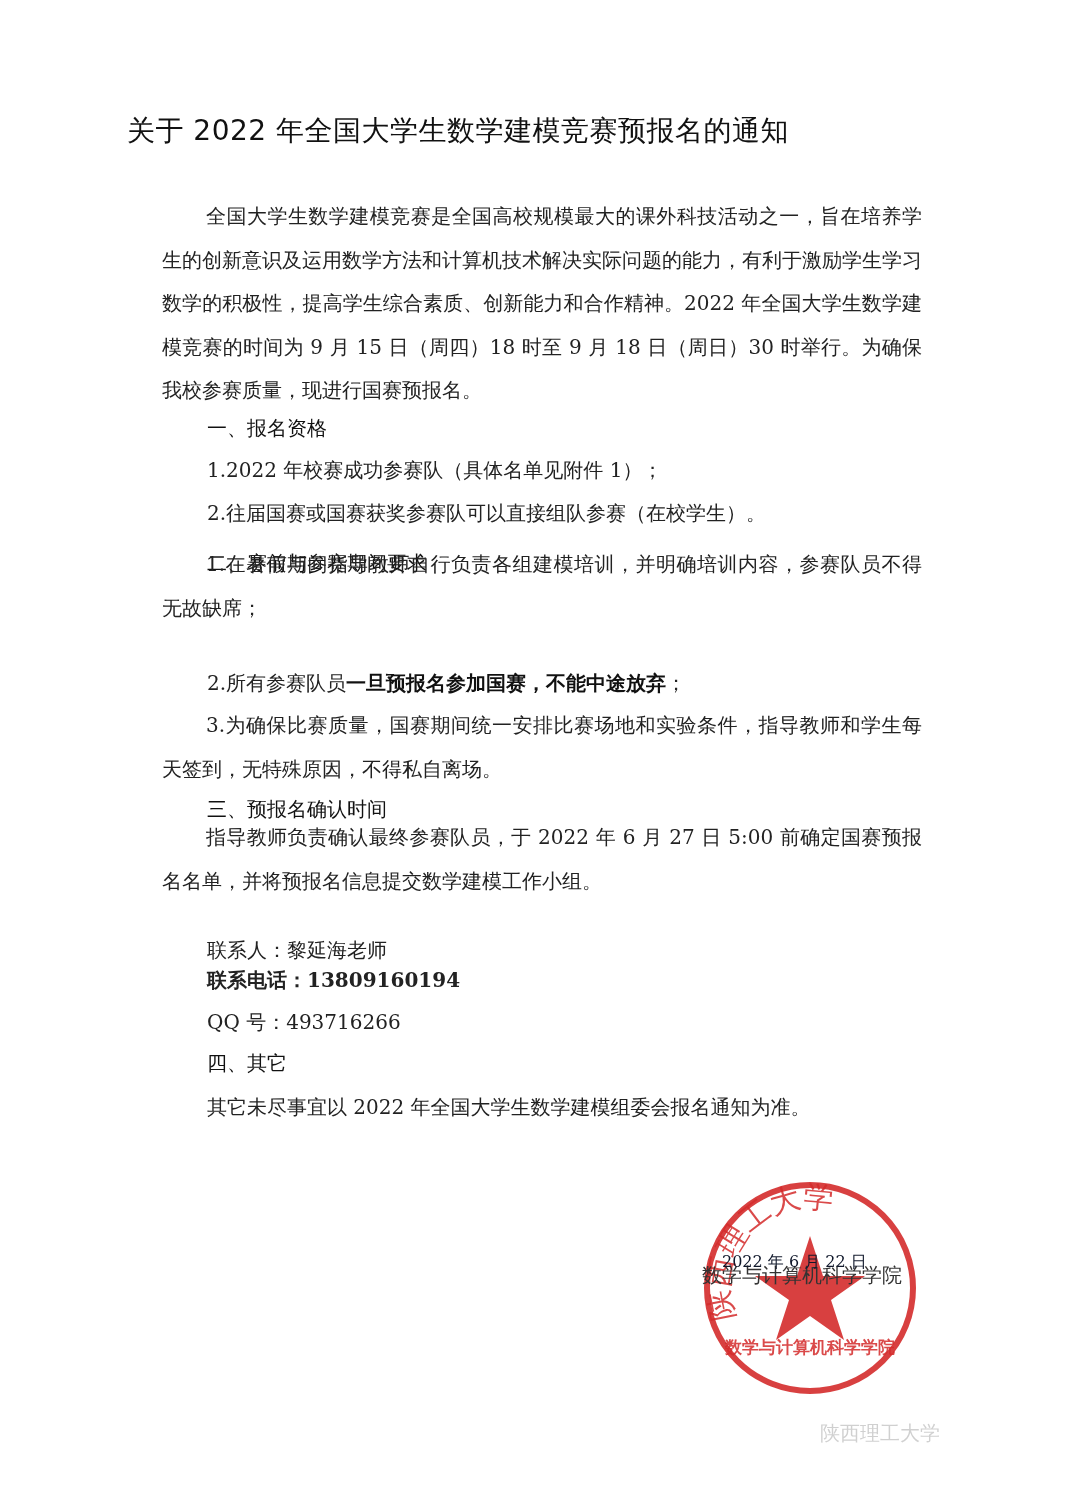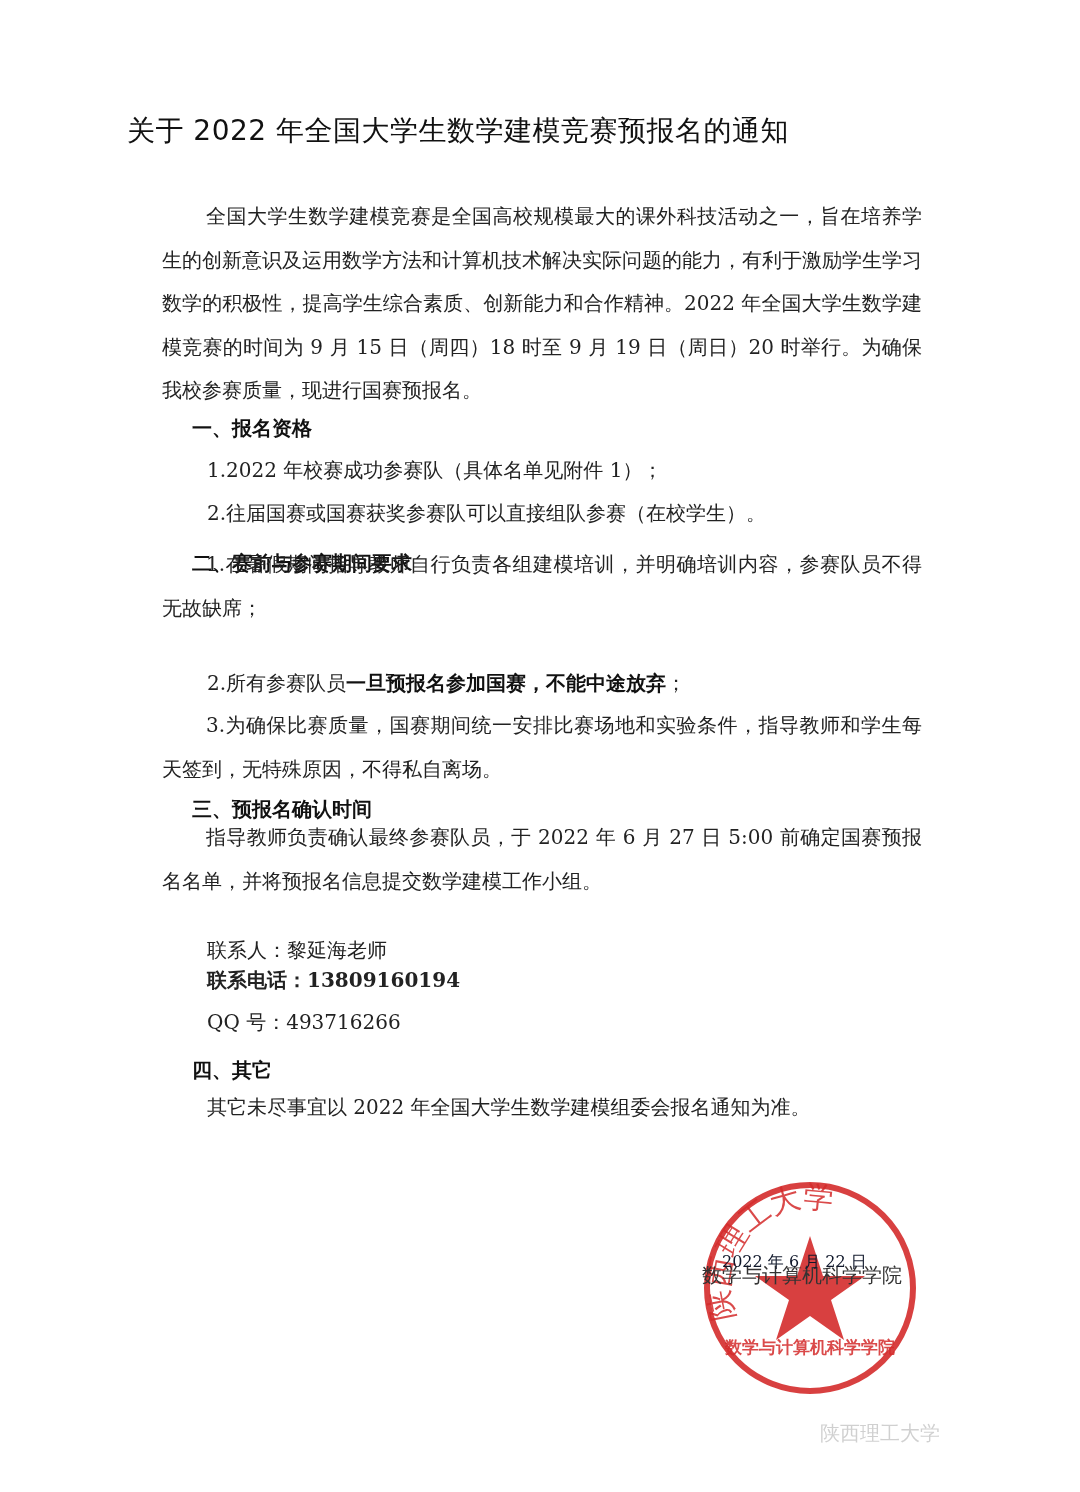--- a/index.html
+++ b/index.html
@@ -17,21 +17,21 @@
       position: absolute; left: 162px; width: 760px;
       font-size: 20px; line-height: 43.5px; color: #222;
       text-align: justify;
     }
     .indent { text-indent: 44px; }
     .line {
       position: absolute; left: 207px; font-size: 20px; line-height: 30px; color: #222;
       white-space: nowrap;
     }
     .heading {
-      position: absolute; left: 192px; font-size: 20px; font-weight: bold;
+      position: absolute; left: 207px; font-size: 20px; font-weight: normal;
       font-family: "DejaVu Sans", "Liberation Sans", sans-serif; color: #111;
     }
     .bold { font-weight: bold; font-family: "DejaVu Sans", "Liberation Sans", sans-serif; color: #111; text-align: center; }
     .seal {
       position: absolute; left: 700px; top: 1178px; width: 220px; height: 220px;
     }
     .sign {
       position: absolute; left: 702px; top: 1262px; font-size: 20px; color: #333; white-space: nowrap;
     }
     .date {
@@ -47,40 +47,40 @@
       position: absolute; left: 820px; top: 1420px; font-size: 20px;
       font-family: "DejaVu Sans", "Liberation Sans", sans-serif; color: rgba(120,120,120,0.35);
       white-space: nowrap;
     }
   </style>
 </head>
 <body>
 
 <div class="title">关于 2022 年全国大学生数学建模竞赛预报名的通知</div>
 
-<div class="para indent" style="top:195px;">全国大学生数学建模竞赛是全国高校规模最大的课外科技活动之一，旨在培养学生的创新意识及运用数学方法和计算机技术解决实际问题的能力，有利于激励学生学习数学的积极性，提高学生综合素质、创新能力和合作精神。2022 年全国大学生数学建模竞赛的时间为 9 月 15 日（周四）18 时至 9 月 19 日（周日）20 时举行。为确保我校参赛质量，现进行国赛预报名。</div>
+<div class="para indent" style="top:195px;">全国大学生数学建模竞赛是全国高校规模最大的课外科技活动之一，旨在培养学生的创新意识及运用数学方法和计算机技术解决实际问题的能力，有利于激励学生学习数学的积极性，提高学生综合素质、创新能力和合作精神。2022 年全国大学生数学建模竞赛的时间为 9 月 15 日（周四）18 时至 9 月 18 日（周日）30 时举行。为确保我校参赛质量，现进行国赛预报名。</div>
 
 <div class="heading" style="top:415px;">一、报名资格</div>
 <div class="line" style="top:455px;">1.2022 年校赛成功参赛队（具体名单见附件 1）；</div>
 <div class="line" style="top:498px;text-align:center;">2.往届国赛或国赛获奖参赛队可以直接组队参赛（在校学生）。</div>
 
 <div class="heading" style="top:542px;margin-top:8px;">二、赛前与参赛期间要求</div>
 <div class="para indent" style="top:543px;">1.在暑假期间指导教师自行负责各组建模培训，并明确培训内容，参赛队员不得无故缺席；</div>
 <div class="line" style="top:668px;">
   <span>2.所有参赛队员</span><span class="bold">一旦预报名参加国赛，不能中途放弃</span><span>；</span>
 </div>
 <div class="para indent" style="top:704px;">3.为确保比赛质量，国赛期间统一安排比赛场地和实验条件，指导教师和学生每天签到，无特殊原因，不得私自离场。</div>
 
 <div class="heading" style="top:796px;">三、预报名确认时间</div>
 <div class="para indent" style="top:816px;">指导教师负责确认最终参赛队员，于 2022 年 6 月 27 日 5:00 前确定国赛预报名名单，并将预报名信息提交数学建模工作小组。</div>
 <div class="line" style="top:922px;margin-top:13px;">联系人：黎延海老师</div>
 <div class="line" style="top:965px;font-weight:bold;">联系电话：13809160194</div>
 <div class="line" style="top:1007px;">QQ  号：493716266</div>
 
-<div class="heading" style="top:1050px;margin-top:7px;">四、其它</div>
+<div class="heading" style="top:1050px;">四、其它</div>
 <div class="line" style="top:1092px;">其它未尽事宜以 2022 年全国大学生数学建模组委会报名通知为准。</div>
 
 <svg class="seal" viewBox="0 0 220 220">
   <circle cx="110" cy="110" r="103" fill="none" stroke="#d42b2b" stroke-width="6" opacity="0.9"></circle>
   <polygon points="110,58 123,98 165,98 131,122 144,162 110,138 76,162 89,122 55,98 97,98" fill="#d42b2b" opacity="0.9"></polygon>
   <defs>
     <path id="sealArc" d="M 35 140 A 80 80 0 0 1 185 80"></path>
   </defs>
   <text font-size="30" fill="#d42b2b" opacity="0.85" font-family="DejaVu Sans, sans-serif">
     <textPath href="#sealArc">陕西理工大学</textPath>

